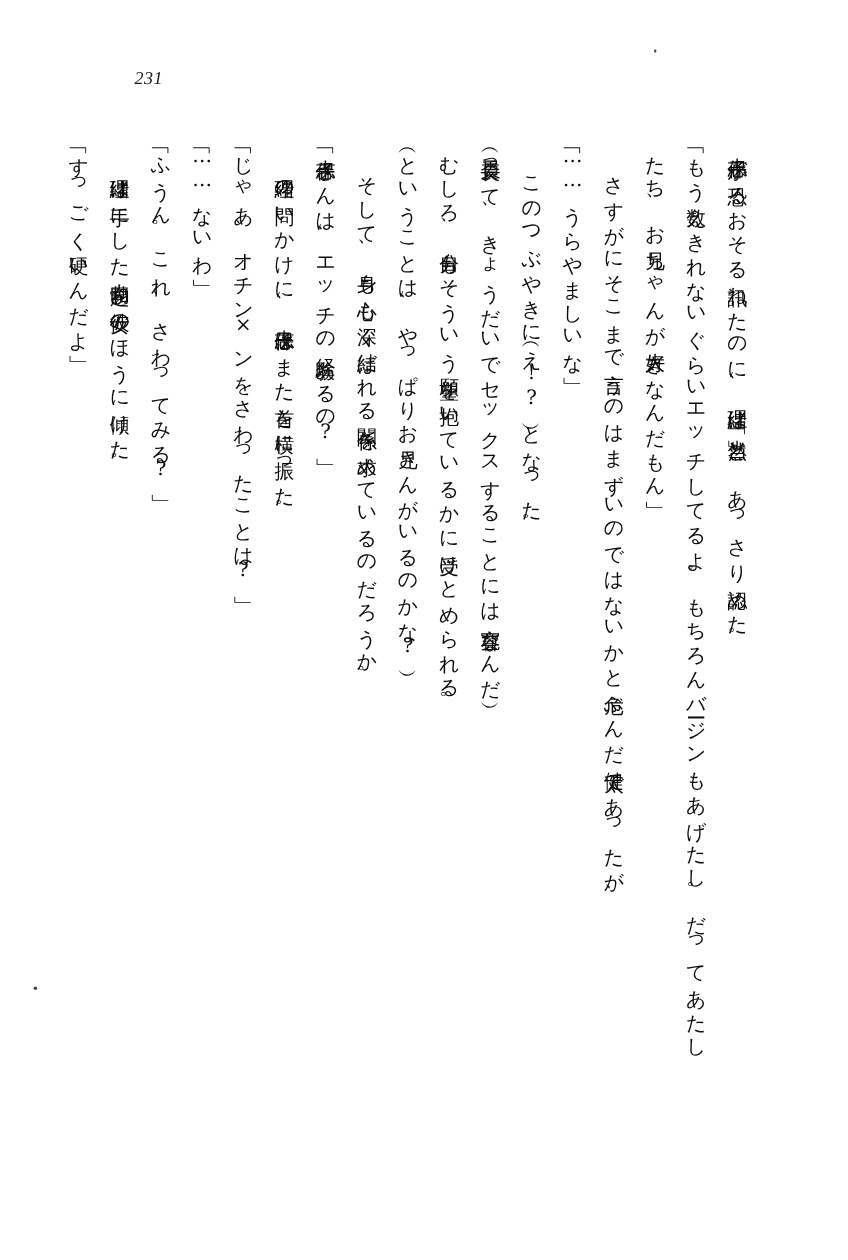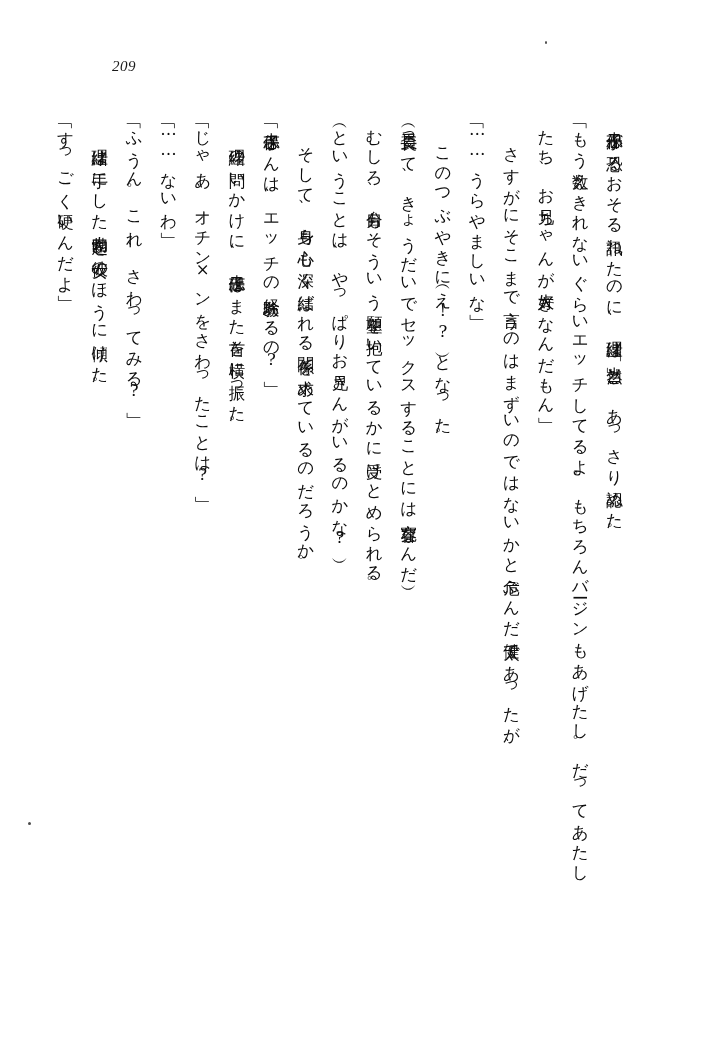--- a/index.html
+++ b/index.html
@@ -58,21 +58,21 @@
   .speck.s2 { top: 822px; left: 28px; width: 3px; height: 3px; }
 </style>
 </head>
 <body>
 
 <div class="page">
 
   <div class="speck s1"></div>
   <div class="speck s2"></div>
 
-  <div class="page-number">209</div>
+  <div class="page-number">231</div>
 
   <div class="body-text">
     <p>志保子が恐るおそる訊ねたのに、理緒は「当然」と、あっさり認めた。</p>
     <p>「もう数えきれないぐらいエッチしてるよ。もちろんバージンもあげたし。だってあたしたち、お兄ちゃんが大好きなんだもん」</p>
     <p class="indent-1">さすがにそこまで言うのはまずいのではないかと危ぶんだ健太であったが、</p>
     <p>「……うらやましいな」</p>
     <p class="indent-1">このつぶやきに（え!?）となった。</p>
     <p>（委員長って、きょうだいでセックスすることには寛容なんだ）</p>
     <p>むしろ、自分もそういう願望を抱いているかに受けとめられる。</p>
     <p>（ということは、やっぱりお兄さんがいるのかな?）</p>

